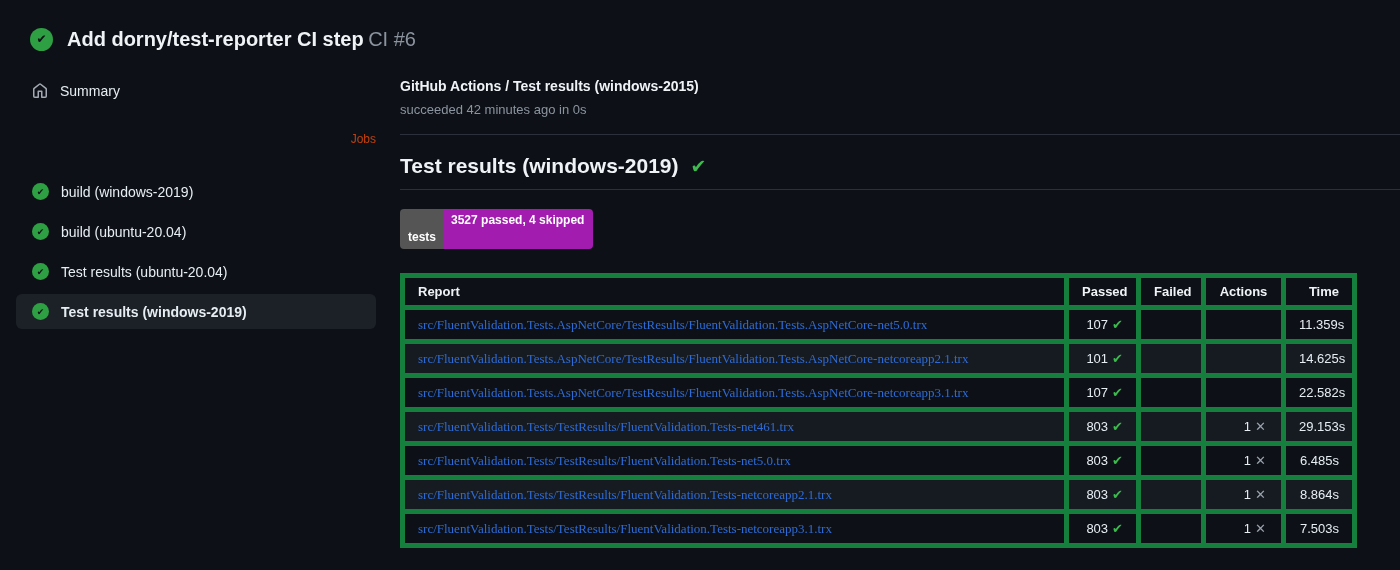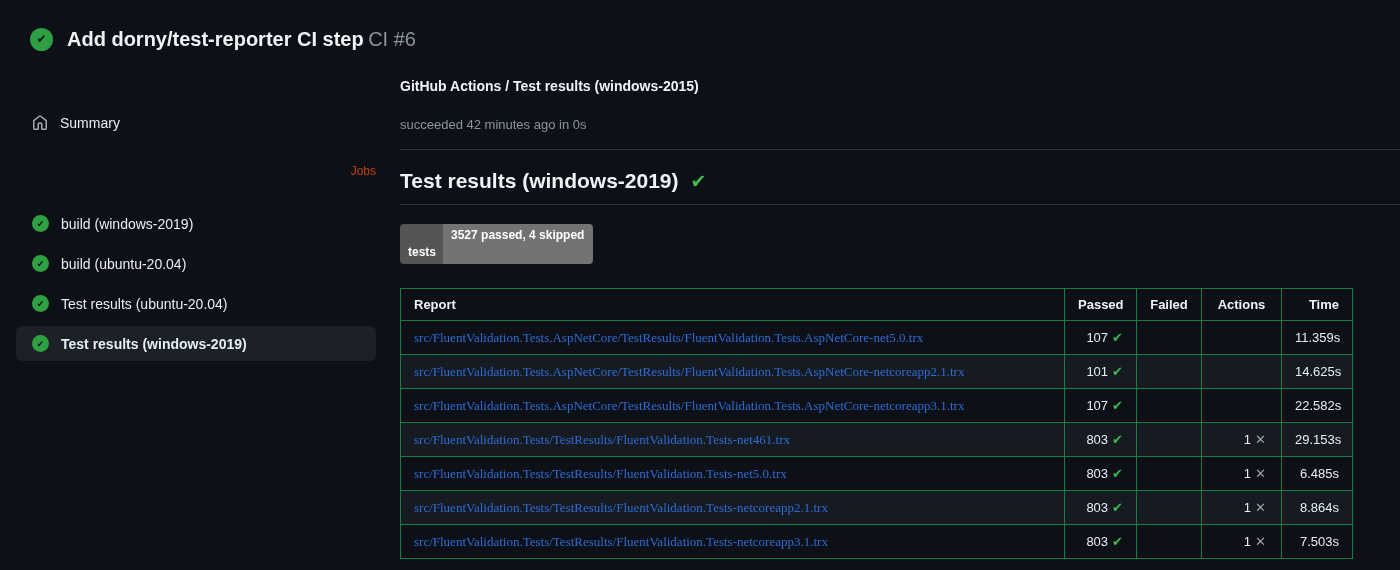--- a/index.html
+++ b/index.html
@@ -26,57 +26,57 @@
   .run-number { font-size: 20px; font-weight: normal; color: #8b949e; }
 
   
   .app { display: flex; margin-top: 22px; }
 
   
   .sidebar { width: 400px; flex-shrink: 0; padding: 0 24px 0 16px; }
   .summary-item {
     display: flex; align-items: center; gap: 12px;
     padding: 7px 16px; border-radius: 6px; cursor: pointer;
-    font-size: 14px; color: #e6edf3; margin-top: 32px;
+    font-size: 14px; color: #e6edf3;
   }
   .summary-item svg { display: block; }
   .jobs-label { margin: 26px 0 28px 11px; font-size: 12px; color: #c2410c; text-align: right; }
   .jobs-list { list-style: none; }
   .job-item {
     display: flex; align-items: center; gap: 12px;
     padding: 9px 16px; margin-bottom: 5px; border-radius: 6px;
     font-size: 14px; color: #e6edf3; cursor: pointer;
   }
   .job-item.active { background: #1c2128; font-weight: bold; }
 
   
   .main { flex: 1; min-width: 0; }
   .crumb-title { font-size: 14px; font-weight: bold; color: #f0f3f6; line-height: 20px; }
-  .crumb-sub { font-size: 13px; color: #8b949e; margin-top: 21px; }
+  .crumb-sub { font-size: 13px; color: #8b949e; margin-top: 6px; }
   .divider { border-bottom: 1px solid #2b313a; }
   .divider.d1 { margin-top: 17px; }
   .divider.d2 { margin-top: 11px; }
 
   .section-title-row { display: flex; align-items: center; gap: 12px; margin-top: 19px; }
   .section-title { font-size: 21px; font-weight: bold; color: #f0f3f6; }
   .h2-check { color: #3fb950; font-size: 19px; font-weight: bold; }
 
   .badge-row { margin-top: 19px; }
   .badge { display: inline-flex; border-radius: 4px; overflow: hidden; font-size: 12px; font-weight: bold; color: #ffffff; cursor: pointer; }
   .badge-label { padding: 21px 7px 5px 8px; }
   .badge-value { padding: 4px 9px 5px 8px; }
 
   
   table.report-table {
     border-collapse: collapse; margin-top: 24px;
     width: 951px; table-layout: fixed;
     font-size: 13px;
   }
   .report-table th, .report-table td {
-    border: 1px solid #15803d;
+    border: 5px solid #15803d;
     height: 34px; padding: 0 13px;
     white-space: nowrap; overflow: hidden;
   }
   .report-table thead th { height: 32px; font-weight: bold; color: #f0f3f6; font-size: 13px; }
   .report-table th.col-report { text-align: left; width: 664px; }
   .report-table th.col-passed, .report-table th.col-failed, .report-table th.col-skipped { text-align: center; }
   .report-table th.col-time { text-align: right; width: 71px; }
   .report-table col.c-passed { width: 72px; }
   .report-table col.c-failed { width: 65px; }
   .report-table col.c-skipped { width: 80px; }
@@ -144,21 +144,21 @@
 
     <div class="section-title-row">
       <span class="section-title">Test results (windows-2019)</span>
       <span class="h2-check">✔</span>
     </div>
     <div class="divider d2"></div>
 
     <div class="badge-row">
       <span class="badge">
         <span class="badge-label" style="background: rgb(85, 85, 85);">tests</span>
-        <span class="badge-value" style="background: #737373;">3527 passed, 4 skipped</span>
+        <span class="badge-value" style="background: #a21caf;">3527 passed, 4 skipped</span>
       </span>
     </div>
 
     <table class="report-table">
       <colgroup>
         <col class="c-report">
           <col class="c-passed">
           <col class="c-failed">
           <col class="c-skipped">
           <col class="c-time">

